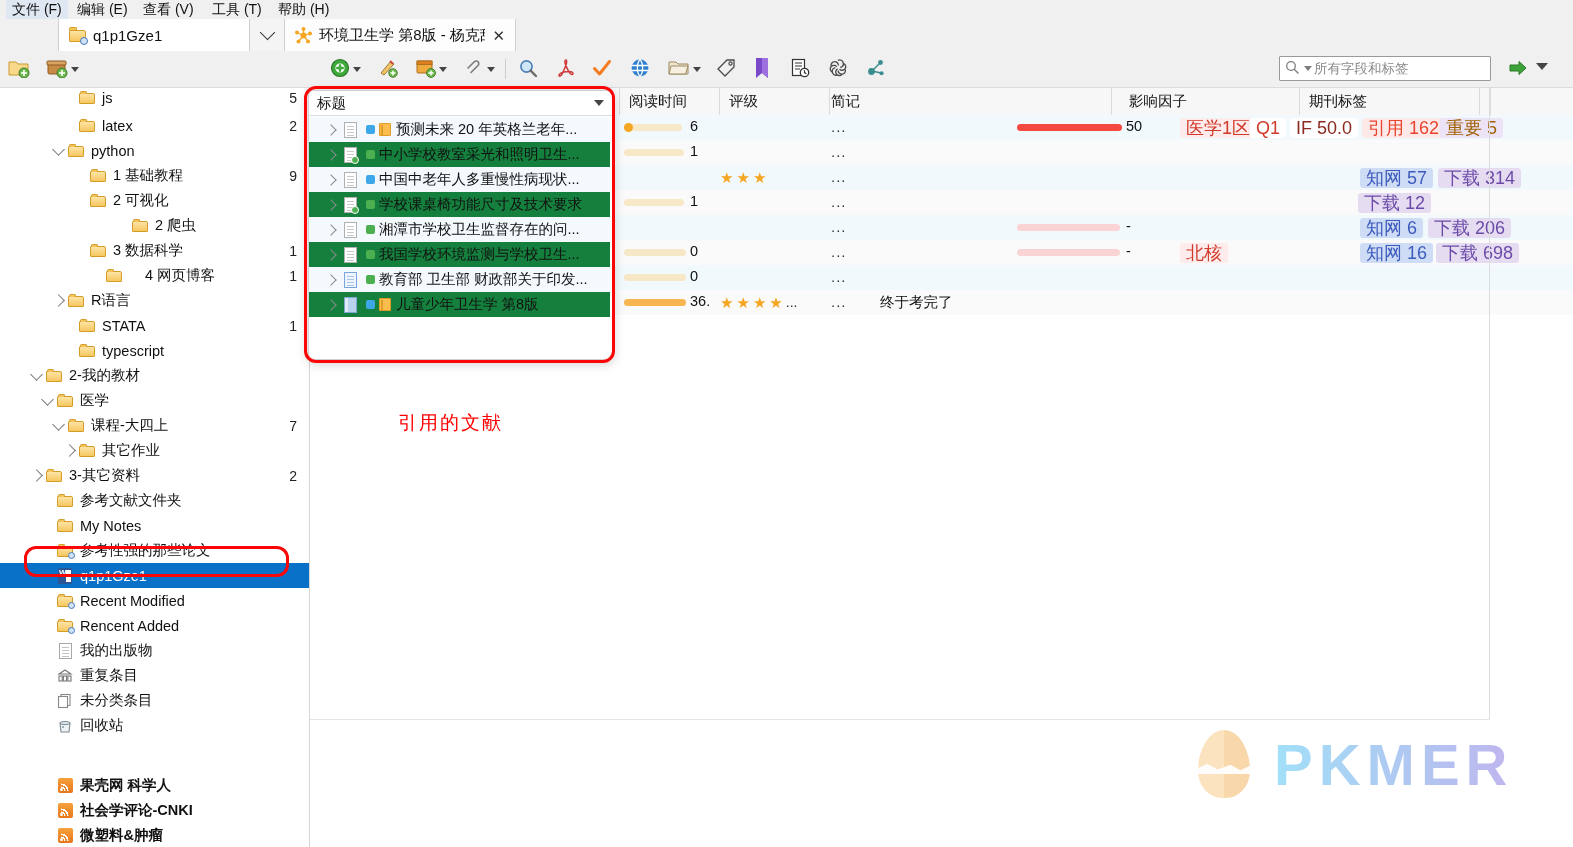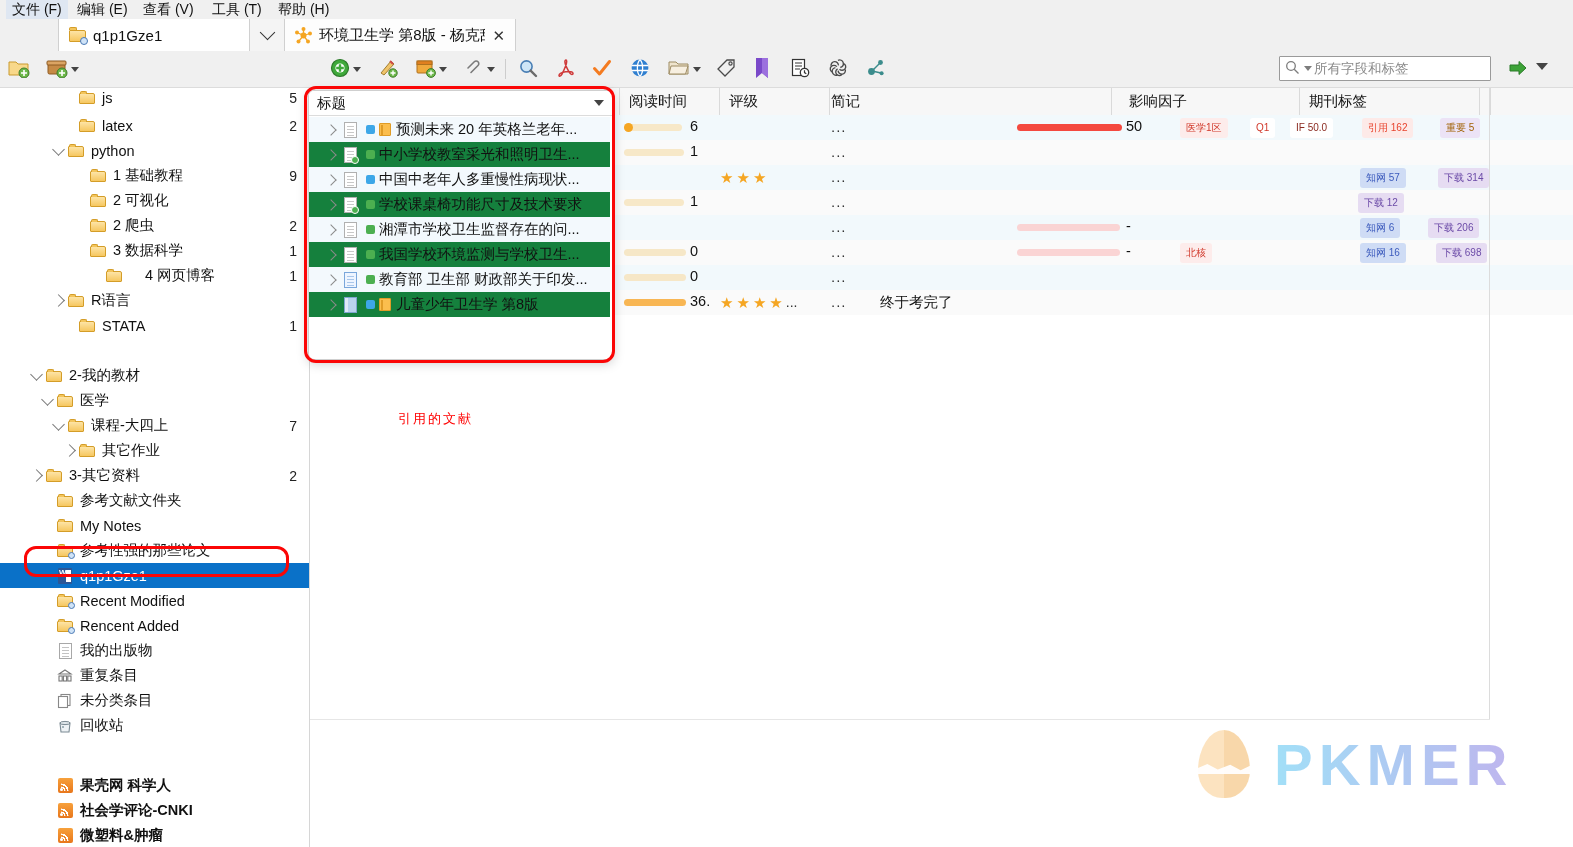--- a/index.html
+++ b/index.html
@@ -75,24 +75,24 @@
   .trow{position:absolute;left:0;width:1263px;height:25px;}
   .trow.even{background:#f2f9fc;}
   .trow.odd{background:#fafafa;}
   .rtbar{position:absolute;height:7px;border-radius:4px;}
   .rtval{position:absolute;font-size:14.5px;color:#111;}
   .stars{position:absolute;display:flex;gap:3px;font-size:15px;color:#f5a623;line-height:1;}
   .dots{position:absolute;font-size:15px;color:#333;letter-spacing:1px;}
   .note{position:absolute;font-size:14.5px;color:#111;}
   .ifbar{position:absolute;height:7px;border-radius:4px;}
   .ifval{position:absolute;font-size:14.5px;color:#111;}
-  .tag{position:absolute;font-size:10px;padding:2px 6px;border-radius:3px;white-space:nowrap;line-height:16px;}
+  .tag{position:absolute;font-size:18px;padding:2px 6px;border-radius:3px;white-space:nowrap;line-height:16px;}
   
   .redbox{position:absolute;border:3px solid #fb0606;border-radius:12px;box-sizing:border-box;pointer-events:none;}
-  #annot-text{position:absolute;left:398px;top:410px;font-size:13px;color:#ff0000;letter-spacing:2px;white-space:nowrap;}
+  #annot-text{position:absolute;left:398px;top:410px;font-size:19px;color:#ff0000;letter-spacing:2px;white-space:nowrap;}
   
   #popup{position:absolute;left:308px;top:90px;width:303px;height:268px;background:#fff;border:1px solid #cfcfcf;border-radius:6px;box-shadow:0 3px 12px rgba(0,0,0,.22);overflow:hidden;}
   #popup-head{position:absolute;left:0;top:0;width:303px;height:25px;border-bottom:1px solid #dcdcdc;background:#fff;display:flex;align-items:center;padding:0 8px;box-sizing:border-box;}
   #popup-head .ht{font-size:14.5px;color:#111;}
   #popup-head .hc{margin-left:auto;width:0;height:0;border-left:5px solid transparent;border-right:5px solid transparent;border-top:6px solid #444;}
   .prow{position:absolute;left:0;width:301px;height:25px;display:flex;align-items:center;box-sizing:border-box;padding-left:18px;}
   .prow.even{background:#f3f9fd;}
   .prow.odd{background:#15803d;}
   .prow .pchev{width:7px;height:7px;border-right:1.5px solid #8a8a8a;border-bottom:1.5px solid #8a8a8a;transform:rotate(-45deg);flex:0 0 7px;margin-right:9px;}
   .prow .picn{width:15px;height:17px;flex:0 0 15px;margin-right:7px;display:flex;align-items:center;}
@@ -353,21 +353,21 @@
     </div>
     <div class="srow" style="top: 100px;">
       <span class="tw" style="margin-left: 72px;"></span>
       <span class="icn">
         <span class="folder">
           <i></i>
         </span>
       </span>
       <span class="lbl">2 可视化</span>
     </div>
-    <div class="srow" style="top: 125px;">
+    <div class="srow" style="top: 125px; margin-left: 42px;">
       <span class="tw" style="margin-left: 72px;"></span>
       <span class="icn">
         <span class="folder">
           <i></i>
         </span>
       </span>
       <span class="lbl">2 爬虫</span>
       <span class="cnt">2</span>
     </div>
     <div class="srow" style="top: 150px;">
@@ -403,20 +403,29 @@
     </div>
     <div class="srow" style="top: 225px;">
       <span class="tw" style="margin-left: 61px;"></span>
       <span class="icn">
         <span class="folder">
           <i></i>
         </span>
       </span>
       <span class="lbl">STATA</span>
       <span class="cnt">1</span>
+    </div>
+    <div class="srow" style="top: 250px;">
+      <span class="tw" style="margin-left: 61px;"></span>
+      <span class="icn">
+        <span class="folder">
+          <i></i>
+        </span>
+      </span>
+      <span class="lbl">typescript</span>
     </div>
     <div class="srow" style="top: 275px;">
       <span class="tw" style="margin-left: 28px;">
         <span class="chev down"></span>
       </span>
       <span class="icn">
         <span class="folder">
           <i></i>
         </span>
       </span>

